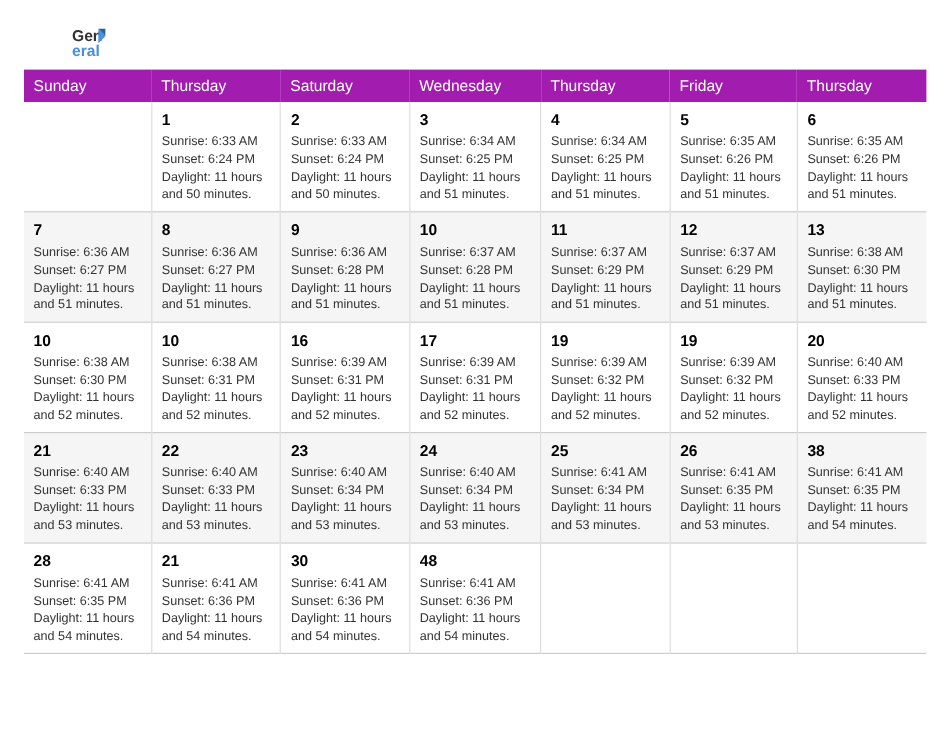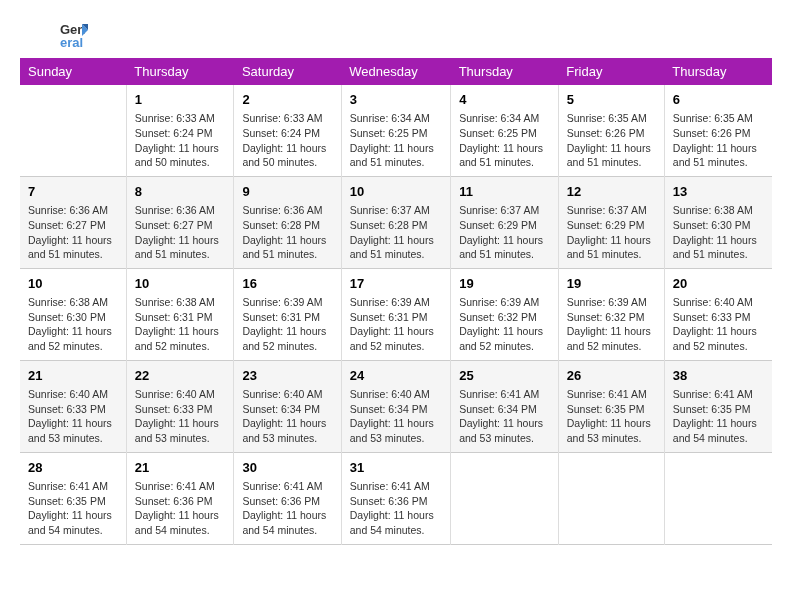--- a/index.html
+++ b/index.html
@@ -326,21 +326,21 @@
           <div class="cell-text">and 54 minutes.</div>
         </td>
         <td>
           <span class="day-num">30</span>
           <div class="cell-text">Sunrise: 6:41 AM</div>
           <div class="cell-text">Sunset: 6:36 PM</div>
           <div class="cell-text">Daylight: 11 hours</div>
           <div class="cell-text">and 54 minutes.</div>
         </td>
         <td>
-          <span class="day-num">31</span>
+          <span class="day-num">48</span>
           <div class="cell-text">Sunrise: 6:41 AM</div>
           <div class="cell-text">Sunset: 6:36 PM</div>
           <div class="cell-text">Daylight: 11 hours</div>
           <div class="cell-text">and 54 minutes.</div>
         </td>
         <td></td>
         <td></td>
         <td></td>
       </tr>
     </tbody>

